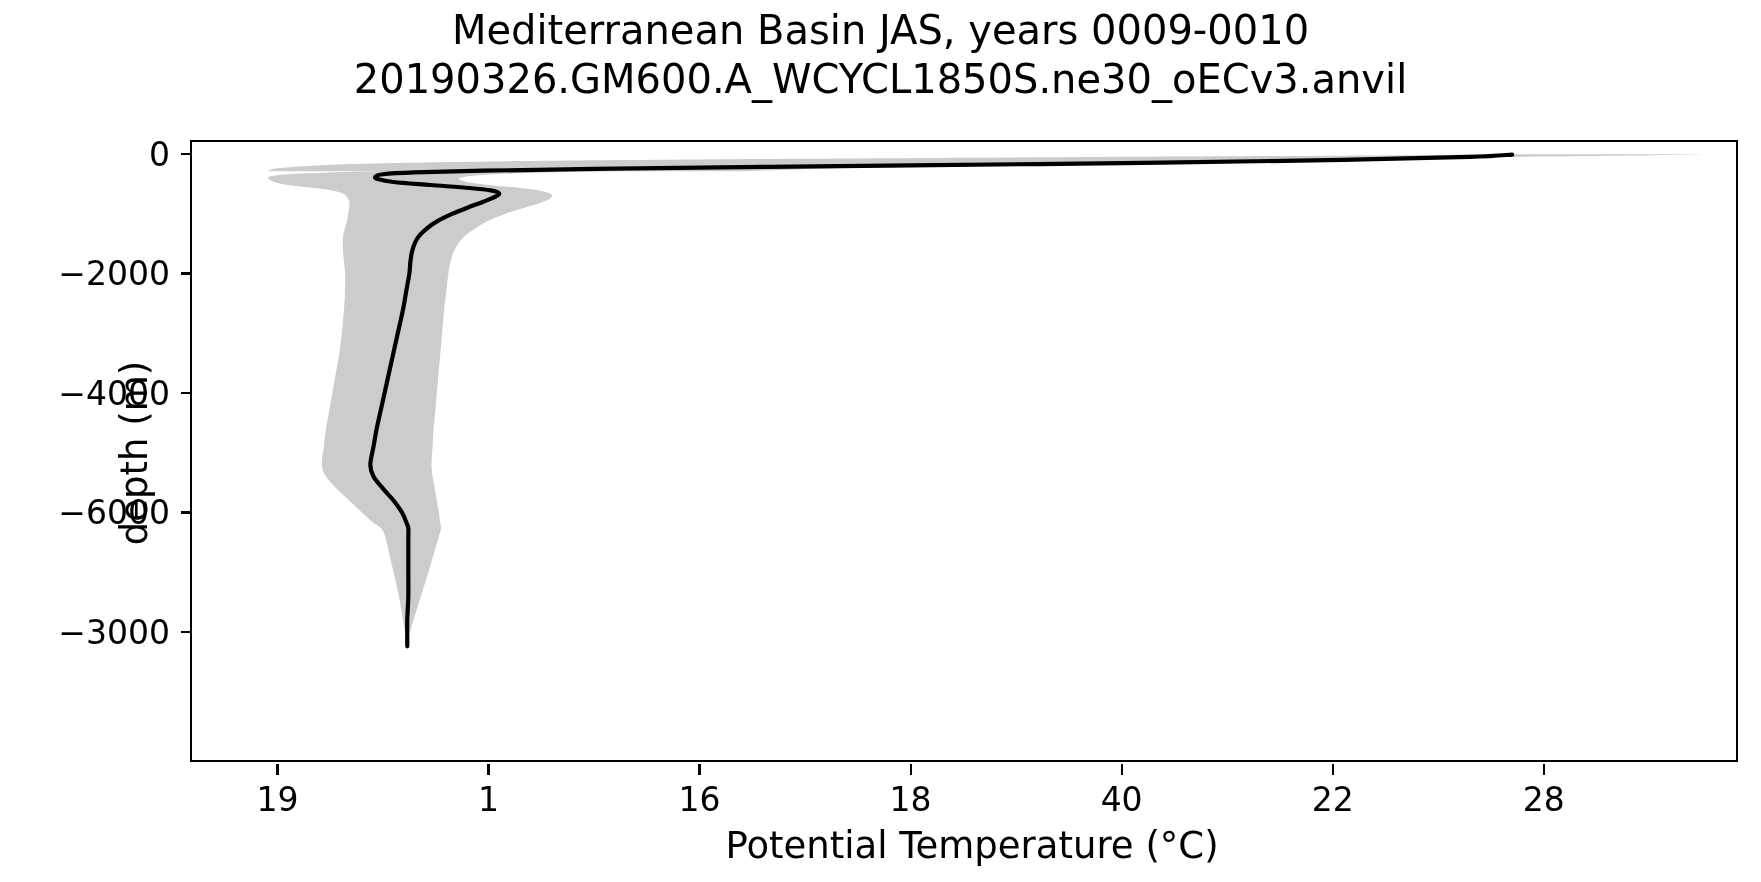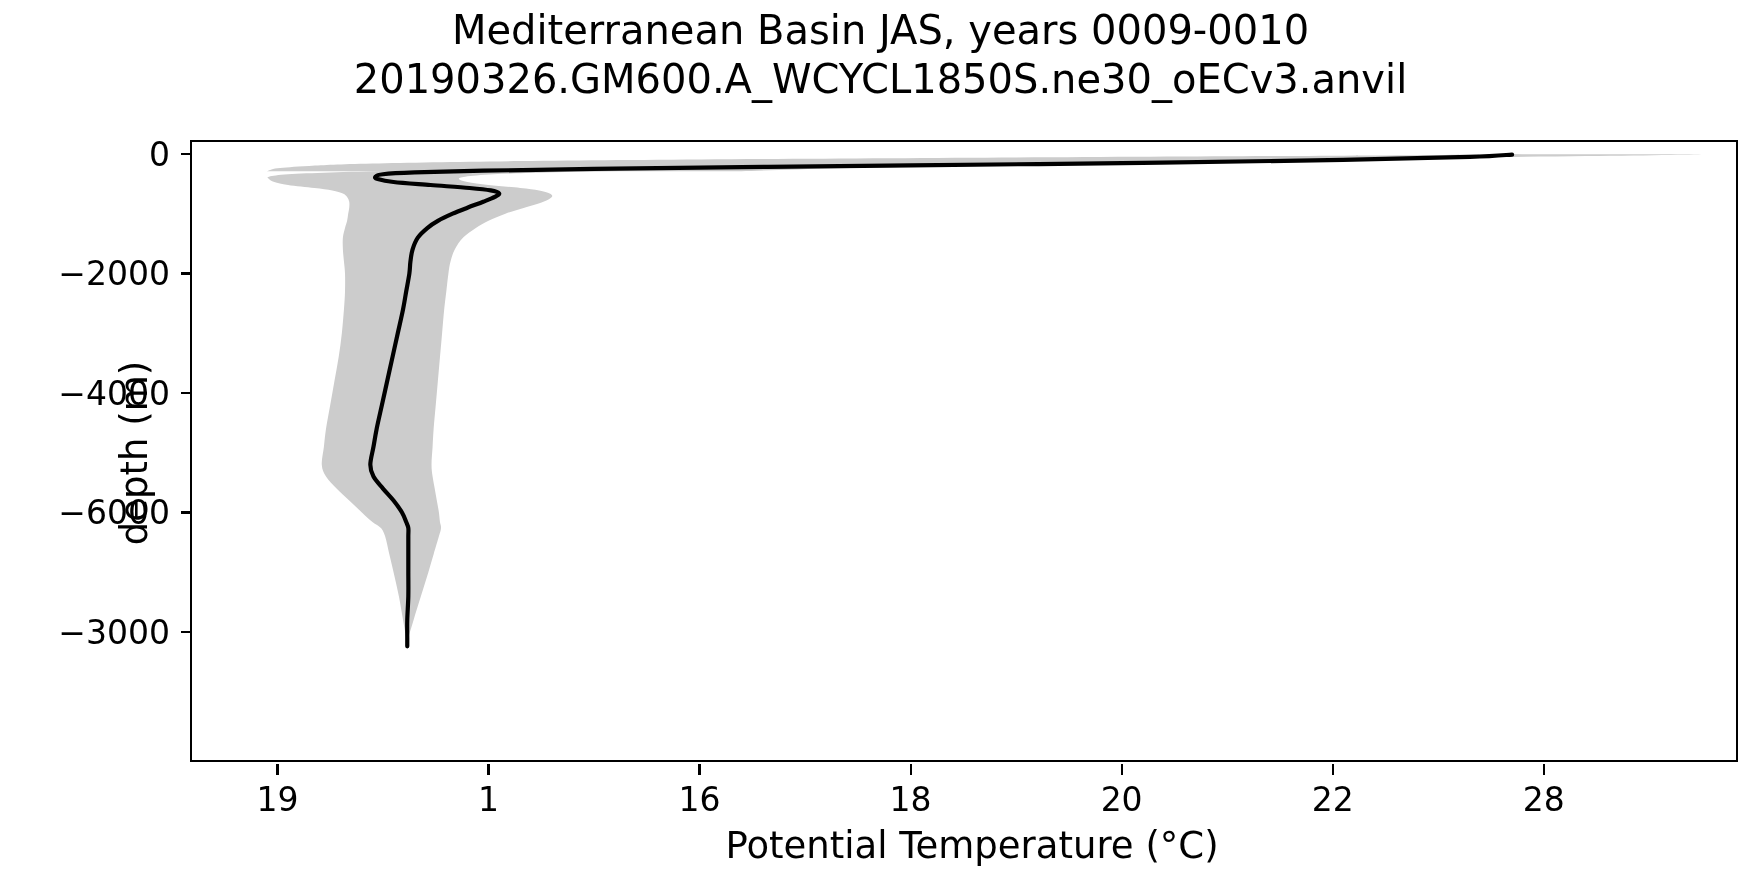--- a/index.html
+++ b/index.html
@@ -66,21 +66,21 @@
     <div class="xtick" style="left: 507.56px;">
       <span class="tmark"></span>
       <span class="tlab">16</span>
     </div>
     <div class="xtick" style="left: 718.6px;">
       <span class="tmark"></span>
       <span class="tlab">18</span>
     </div>
     <div class="xtick" style="left: 929.64px;">
       <span class="tmark"></span>
-      <span class="tlab">20</span>
+      <span class="tlab">40</span>
     </div>
     <div class="xtick" style="left: 1140.69px;">
       <span class="tmark"></span>
       <span class="tlab">22</span>
     </div>
     <div class="xtick" style="left: 1351.73px;">
       <span class="tmark"></span>
       <span class="tlab">28</span>
     </div>
 

